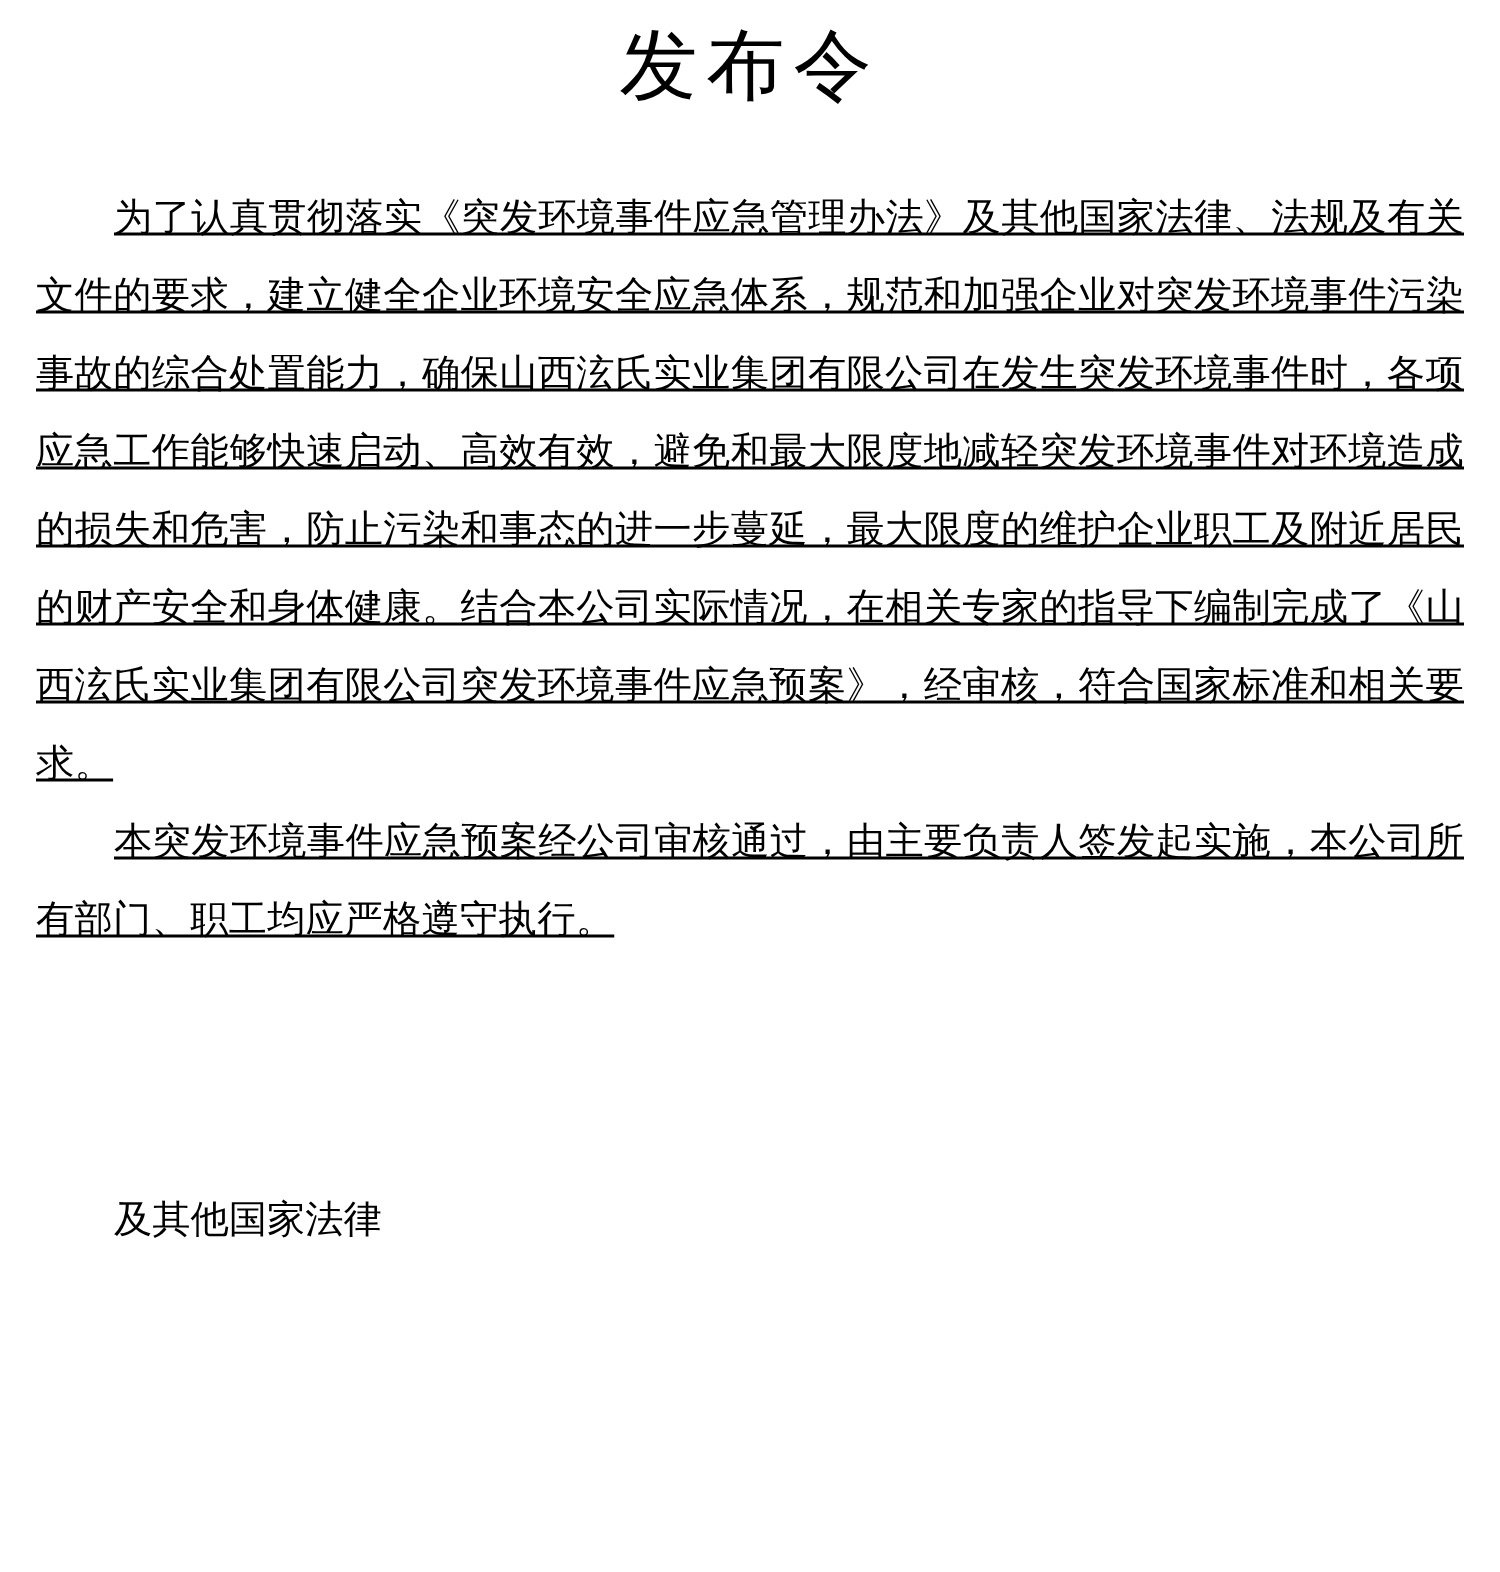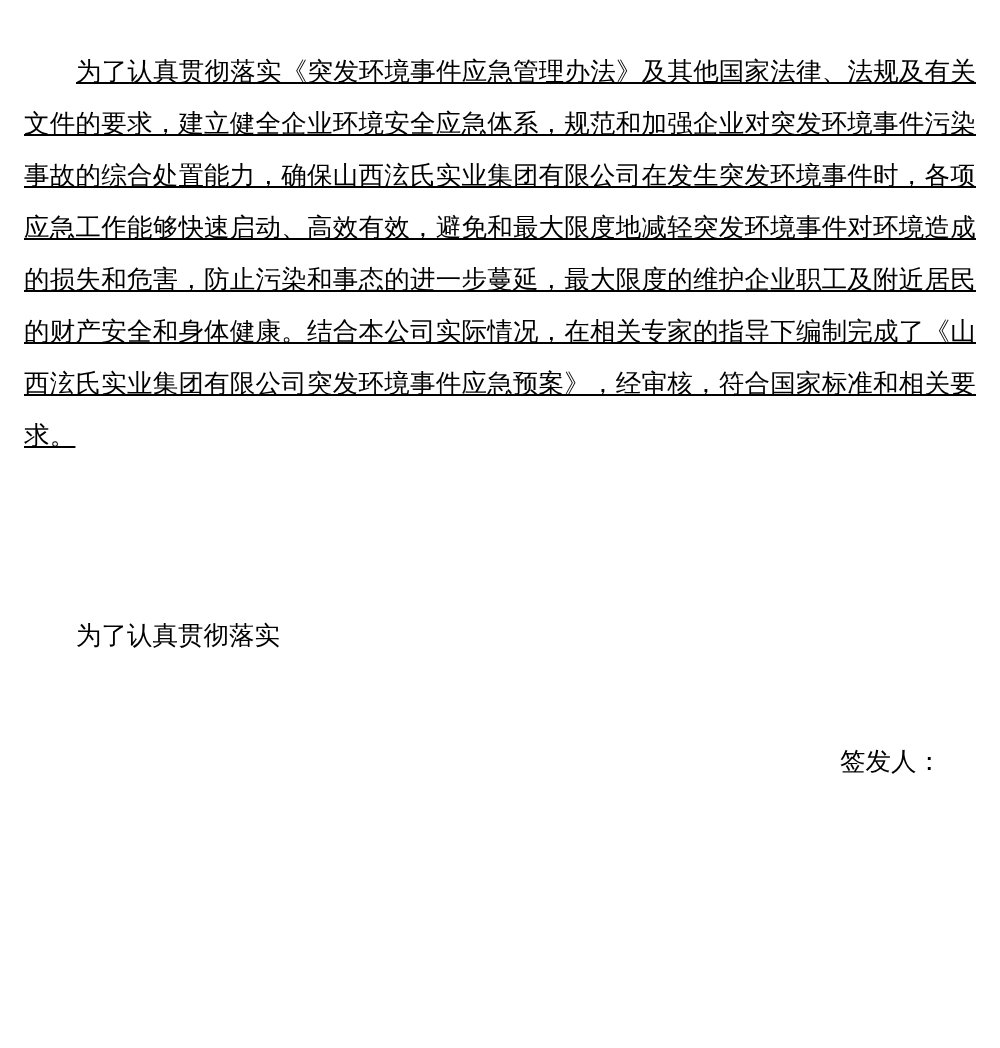--- a/index.html
+++ b/index.html
@@ -82,34 +82,35 @@
   .sign-date .gap2 {
     display: inline-block;
     width: 58px;
   }
 </style>
 </head>
 <body>
 
 <div class="page">
 
+  <h1 class="doc-title">发布令</h1>
 
   <div class="body-block">
 
     <p class="para indent para-gap-top">为了认真贯彻落实《突发环境事件应急管理办法》及其他国家法律、法规及有关文件的要求，建立健全企业环境安全应急体系，规范和加强企业对突发环境事件污染事故的综合处置能力，确保山西泫氏实业集团有限公司在发生突发环境事件时，各项应急工作能够快速启动、高效有效，避免和最大限度地减轻突发环境事件对环境造成的损失和危害，防止污染和事态的进一步蔓延，最大限度的维护企业职工及附近居民的财产安全和身体健康。结合本公司实际情况，在相关专家的指导下编制完成了《山西泫氏实业集团有限公司突发环境事件应急预案》，经审核，符合国家标准和相关要求。</p>
 
+    <p class="para indent">本突发环境事件应急预案经公司审核通过，由主要负责人签发起实施，本公司所有部门、职工均应严格遵守执行。</p>
 
     <div class="spacer-large"></div>
 
-    <p class="notice">为了认真贯彻落实</p>
+    <p class="notice">及其他国家法律</p>
 
     <div class="spacer-mid"></div>
 
     <div class="sign-block">
-      <div class="sign-line">签发人：</div>
       <div class="sign-line sign-date">
         
         
         <span class="gap1"></span>
         
         <span class="gap2"></span>
         
       </div>
     </div>
 

